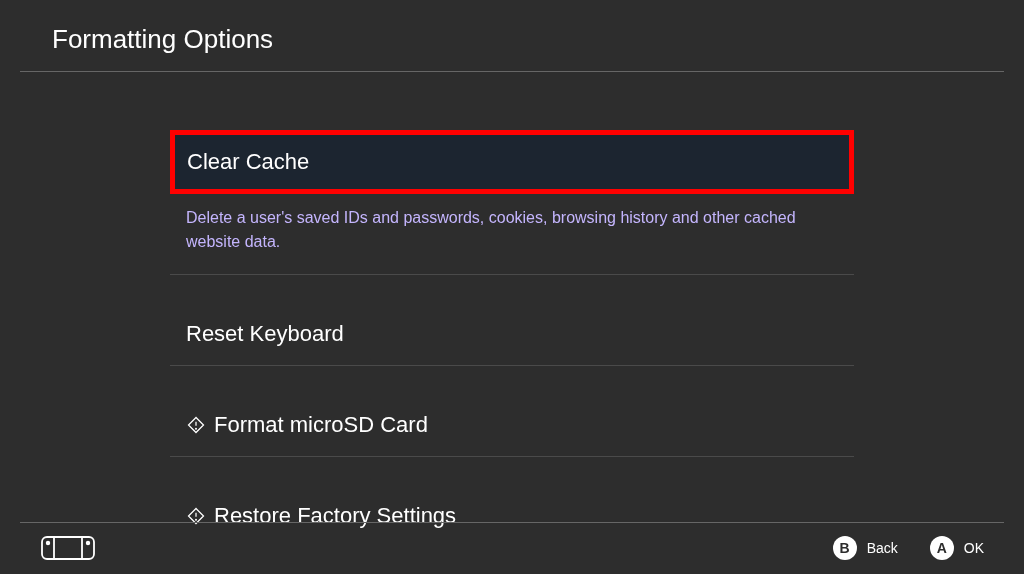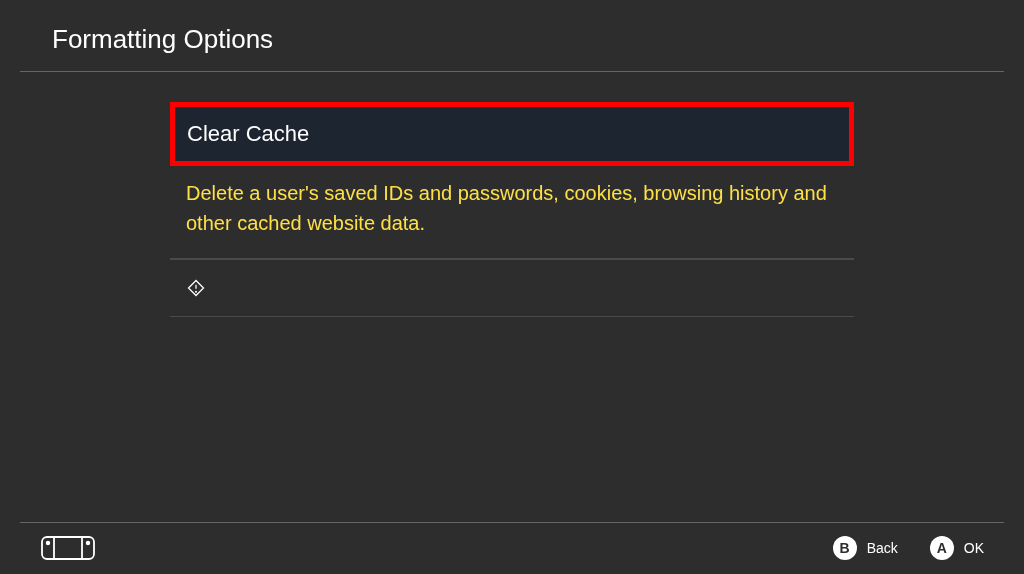--- a/index.html
+++ b/index.html
@@ -41,38 +41,39 @@
     .option-item {
       position: relative;
     }
     
     .option-button {
       padding: 18px 16px;
       cursor: pointer;
       display: flex;
       align-items: center;
       gap: 8px;
+      margin-top: 28px;
     }
     
     .option-button.highlighted {
       background: #1c2530;
       border: 5px solid #ff0000;
       padding: 14px 12px;
     }
     
     .option-title {
       font-size: 22px;
       font-weight: 400;
       color: #ffffff;
     }
     
     .option-description {
       padding: 12px 16px 20px 16px;
-      font-size: 20px;
-      color: #fde047;
+      font-size: 16px;
+      color: #c4b5fd;
       line-height: 1.5;
     }
     
     .option-divider {
       height: 1px;
       background: #4a4a4a;
     }
     
     .warning-icon {
       width: 20px;
@@ -149,36 +150,52 @@
 
   <div class="option-item">
     <div class="option-button highlighted">
       <span class="option-title">Clear Cache</span>
     </div>
     <div class="option-description">Delete a user's saved IDs and passwords, cookies, browsing history and other cached website data.</div>
     <div class="option-divider"></div>
   </div>
 
   <div class="option-item">
+    <div class="option-button">
+      <span class="option-title">Reset Keyboard</span>
+    </div>
     <div class="option-divider"></div>
   </div>
 
   <div class="option-item">
     <div class="option-button">
       <span class="warning-icon">
         <svg viewBox="0 0 24 24" fill="none" stroke="#ffffff" stroke-width="1.5">
           <path d="M12 3 L3 12 L12 21 L21 12 Z"></path>
           <line x1="12" y1="8" x2="12" y2="13"></line>
           <circle cx="12" cy="16.5" r="0.5" fill="#ffffff"></circle>
         </svg>
       </span>
+      <span class="option-title">Format microSD Card</span>
     </div>
     <div class="option-divider"></div>
   </div>
 
+  <div class="option-item">
+    <div class="option-button">
+      <span class="warning-icon">
+        <svg viewBox="0 0 24 24" fill="none" stroke="#ffffff" stroke-width="1.5">
+          <path d="M12 3 L3 12 L12 21 L21 12 Z"></path>
+          <line x1="12" y1="8" x2="12" y2="13"></line>
+          <circle cx="12" cy="16.5" r="0.5" fill="#ffffff"></circle>
+        </svg>
+      </span>
+      <span class="option-title">Restore Factory Settings</span>
+    </div>
+  </div>
 
 </div>
 
 <div class="footer">
   <div class="footer-divider"></div>
 
   <div class="console-icon">
     <svg viewBox="0 0 56 26" fill="none" stroke="#ffffff" stroke-width="1.8">
       <rect x="2" y="2" width="52" height="22" rx="5"></rect>
       <rect x="14" y="2" width="28" height="22"></rect>

